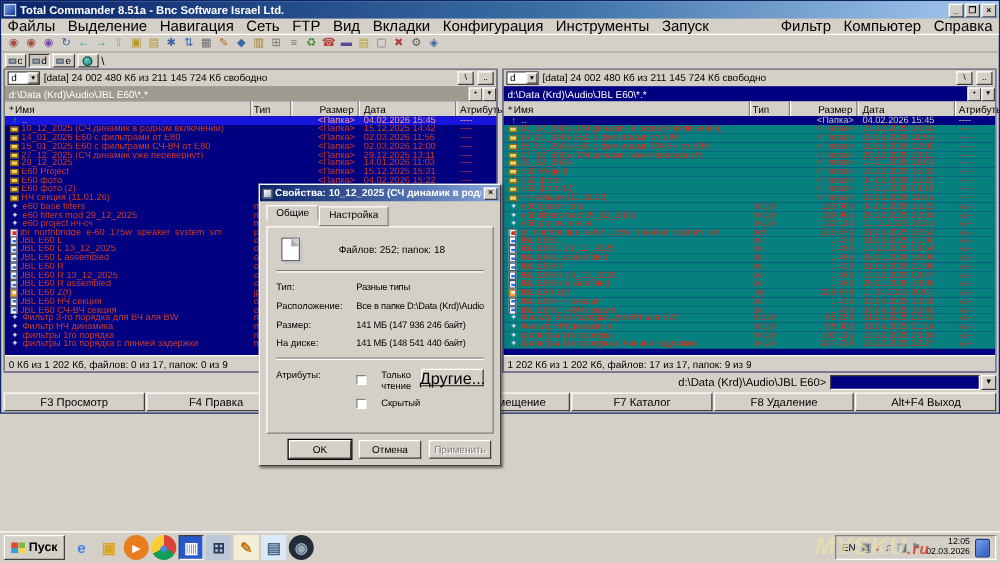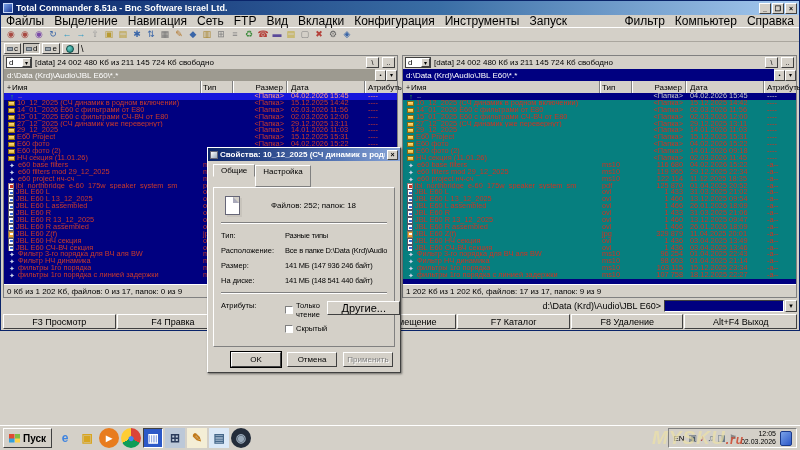--- a/index.html
+++ b/index.html
@@ -88,36 +88,36 @@
   .fkey { flex:1; background:#d4d0c8; border:1px solid; border-color:#fff #404040 #404040 #fff; font-size:9px; color:#000; display:flex; align-items:center; justify-content:center; white-space:nowrap; overflow:hidden; }
 
   
   .dialog { position:absolute; left:207px; top:147px; width:194px; height:226px; background:#d4d0c8; border:1px solid; border-color:#fff #404040 #404040 #fff; box-shadow:1px 1px 2px rgba(0,0,0,.5); z-index:20; display:flex; flex-direction:column; }
   .dlg-title { height:13px; background:linear-gradient(90deg,#0a246a,#5a7ab8 70%,#8aa6d8); color:#fff; font-size:8px; font-weight:bold; display:flex; align-items:center; padding:0 2px; gap:2px; flex-shrink:0; }
   .dlg-ico { width:8px; height:8px; background:linear-gradient(135deg,#fff,#9ab); border:1px solid #667; flex-shrink:0; }
   .dlg-title-text { flex:1; white-space:nowrap; overflow:hidden; }
   .dlg-close { width:11px; height:10px; background:#d4d0c8; color:#000; border:1px solid; border-color:#fff #404040 #404040 #fff; font-size:7px; line-height:8px; text-align:center; font-weight:bold; flex-shrink:0; }
   .dlg-tabs { display:flex; padding:3px 5px 0; font-size:8px; color:#000; flex-shrink:0; }
   .tab { padding:1px 7px 0; height:13px; border:1px solid; border-color:#fff #808080 #d4d0c8 #fff; background:#d4d0c8; position:relative; }
-  .tab.inactive { border-color:#fff #808080 #808080 #fff; height:22px; margin-top:1px; }
+  .tab.inactive { border-color:#fff #808080 #808080 #fff; height:16px; margin-top:1px; }
   .dlg-page { margin:0 5px; border:1px solid; border-color:#fff #808080 #808080 #fff; flex:1; padding:4px 7px 2px; font-size:8px; color:#000; display:flex; flex-direction:column; min-height:0; }
   .dlg-files-row { display:flex; align-items:center; min-height:26px; }
   .files-icon { width:15px; height:19px; background:#fff; border:1px solid #667; margin-left:4px; flex-shrink:0; position:relative; box-shadow:2px 2px 0 #c8c4bc; }
   .files-icon::before { content:""; position:absolute; right:0; top:0; border:3px solid; border-color:#d4d0c8 #d4d0c8 #aab #aab; }
   .dlg-summary { flex:1; text-align:center; }
   .etch { border:none; border-top:1px solid #808080; border-bottom:1px solid #fff; margin:4px 0; flex-shrink:0; }
   .kv { display:flex; margin:3px 0; font-size:7.5px; }
   .kv .k { width:64px; flex-shrink:0; }
   .kv .v { flex:1; white-space:nowrap; overflow:hidden; letter-spacing:-0.2px; }
   .attr-row { display:flex; font-size:7.5px; margin-top:3px; flex:1; }
   .attr-label { width:64px; flex-shrink:0; }
   .checks { flex:1; }
-  .check { display:flex; align-items:center; gap:3px; margin-bottom:5px; }
+  .check { display:flex; align-items:center; gap:12px; margin-bottom:5px; }
   .cbox { width:8px; height:8px; background:#fff; border:1px solid; border-color:#808080 #fff #fff #808080; flex-shrink:0; }
-  .other-btn { width:73px; height:14px; font-size:11px; background:#d4d0c8; border:1px solid; border-color:#fff #404040 #404040 #fff; display:flex; align-items:center; justify-content:center; flex-shrink:0; }
+  .other-btn { width:50px; height:14px; font-size:13px; background:#d4d0c8; border:1px solid; border-color:#fff #404040 #404040 #fff; display:flex; align-items:center; justify-content:center; flex-shrink:0; }
   .dlg-btns { height:25px; display:flex; align-items:center; justify-content:flex-end; gap:6px; padding:0 7px; flex-shrink:0; }
   .dbtn { width:50px; height:15px; font-size:8px; color:#000; display:flex; align-items:center; justify-content:center; background:#d4d0c8; border:1px solid; border-color:#fff #404040 #404040 #fff; }
   .dbtn.default { outline:1px solid #000; }
   .dbtn.disabled { color:#808080; text-shadow:1px 1px 0 #fff; }
 
   
   .taskbar { position:absolute; left:0; bottom:0; width:800px; height:25px; background:#d4d0c8; border-top:1px solid #fff; display:flex; align-items:center; padding:0 3px; gap:3px; }
   .start-btn { height:20px; padding:0 5px; display:flex; align-items:center; gap:3px; font-weight:bold; font-size:10px; color:#000; background:#d4d0c8; border:1px solid; border-color:#fff #404040 #404040 #fff; flex-shrink:0; }
   .winflag { width:11px; height:9px; flex-shrink:0; background:
       linear-gradient(#e04a2f,#e04a2f) 0 0/50% 50% no-repeat,

